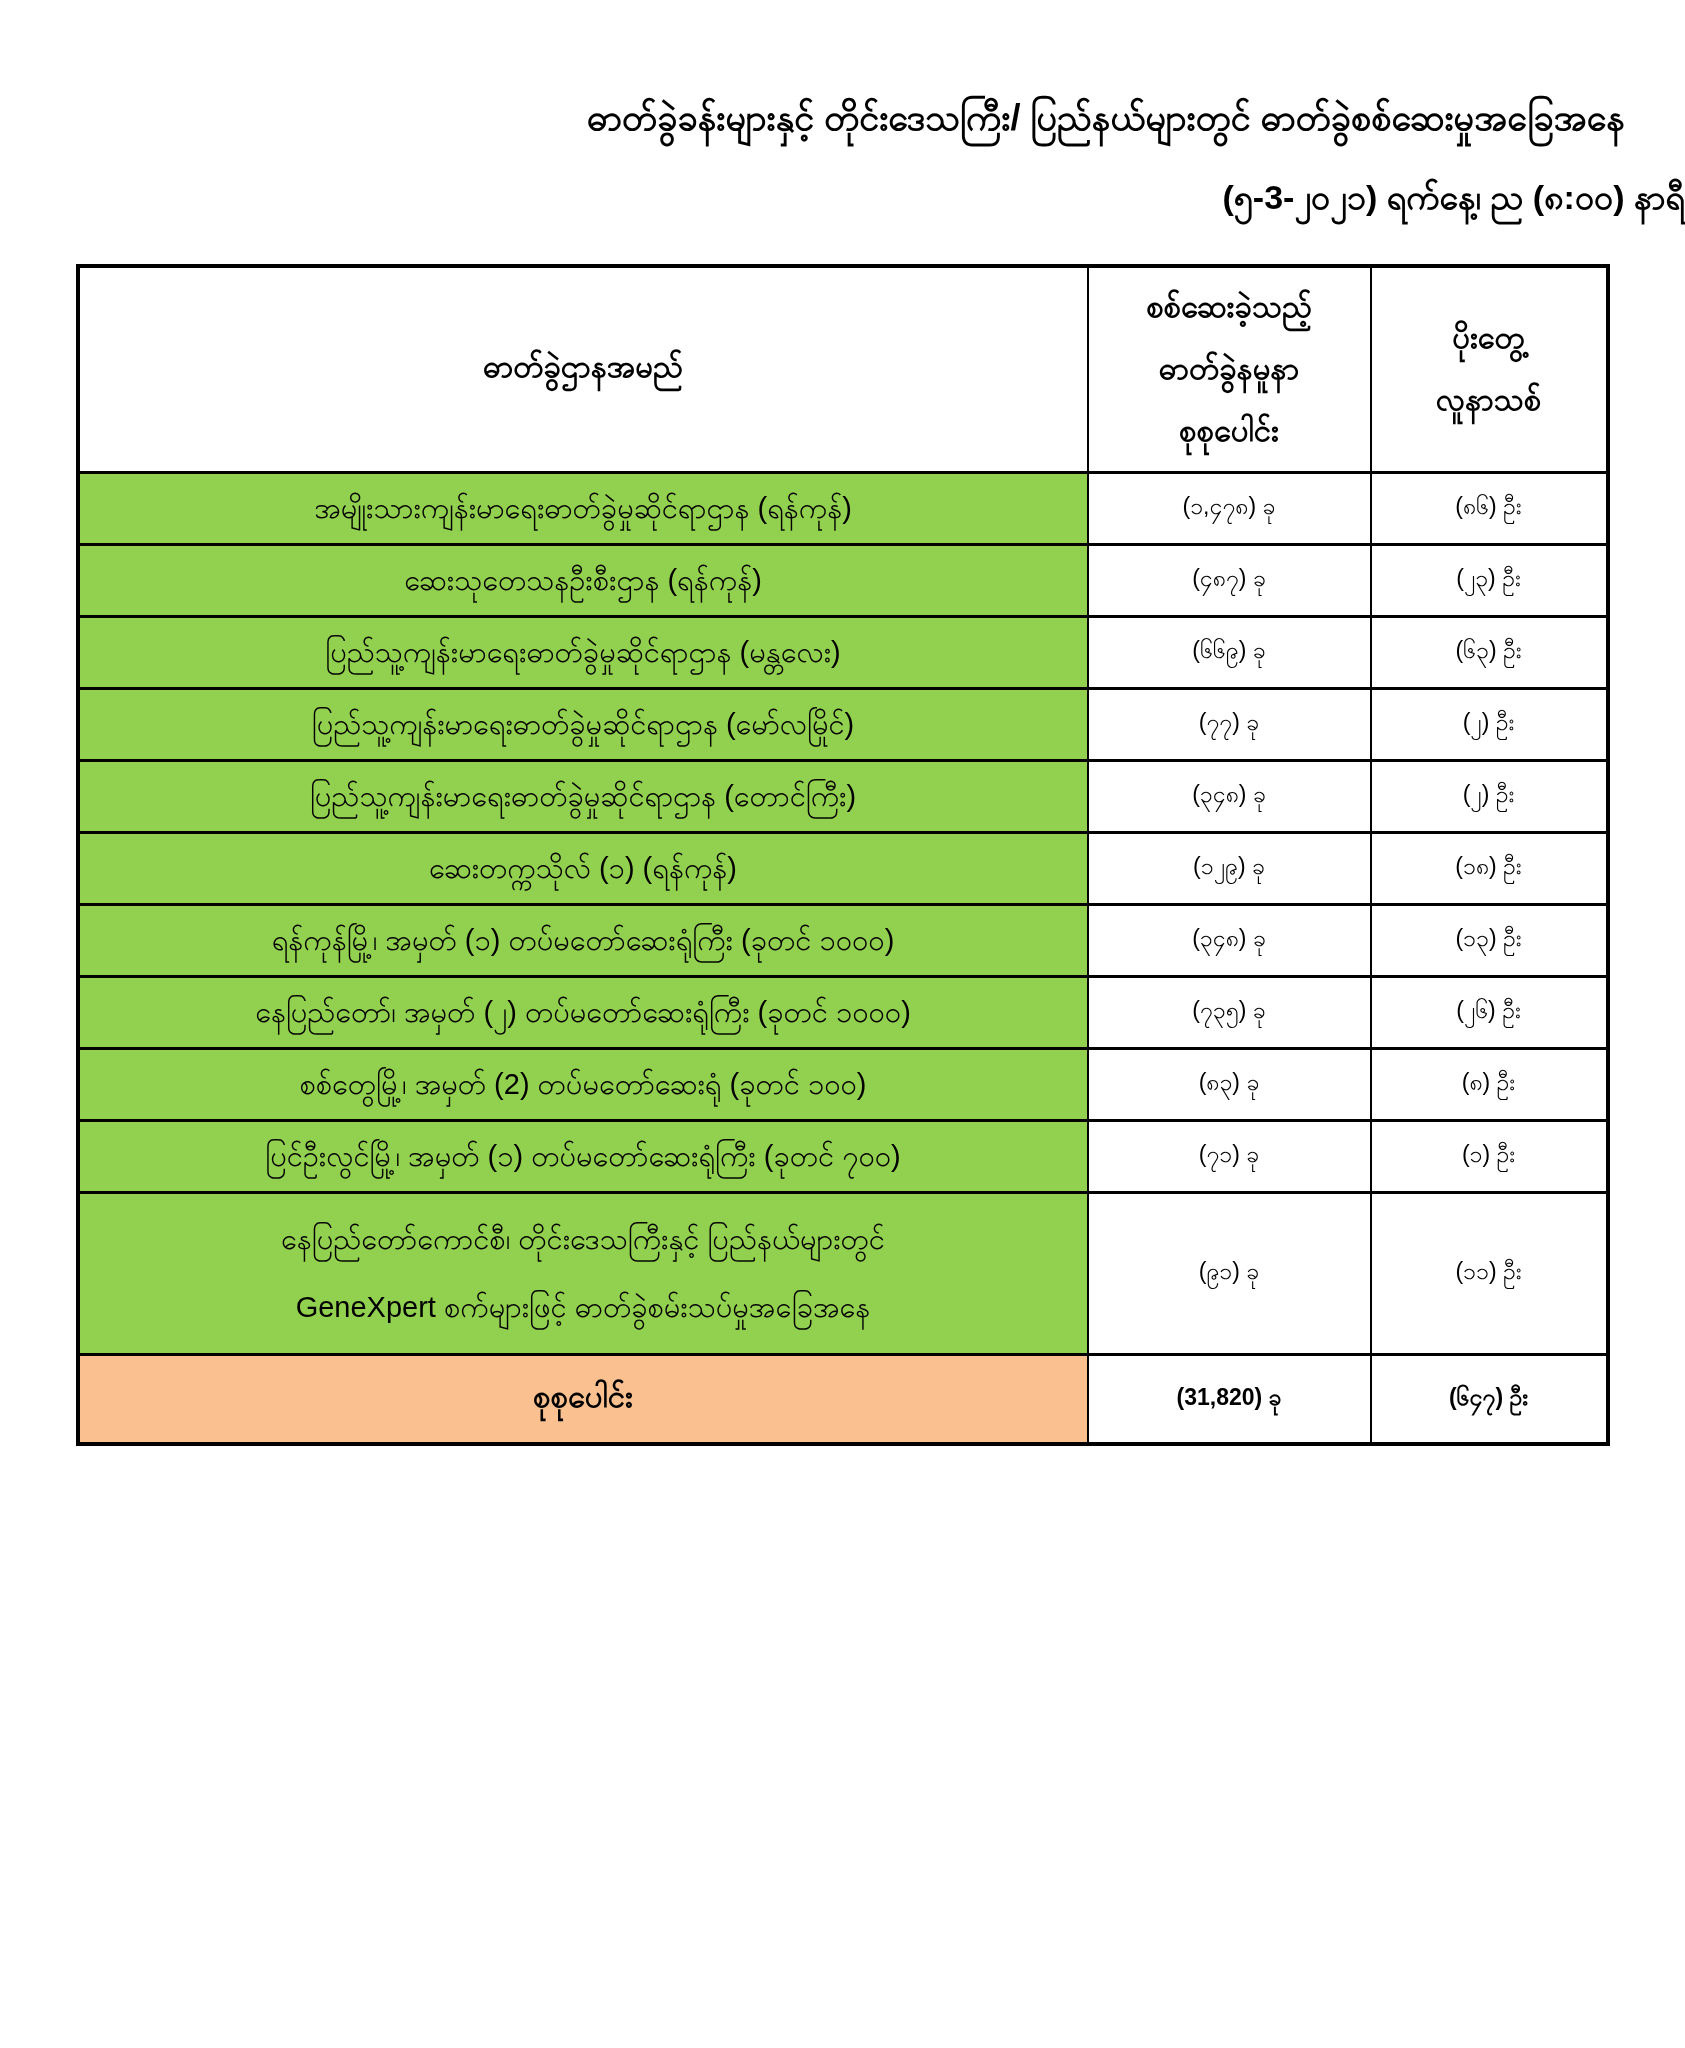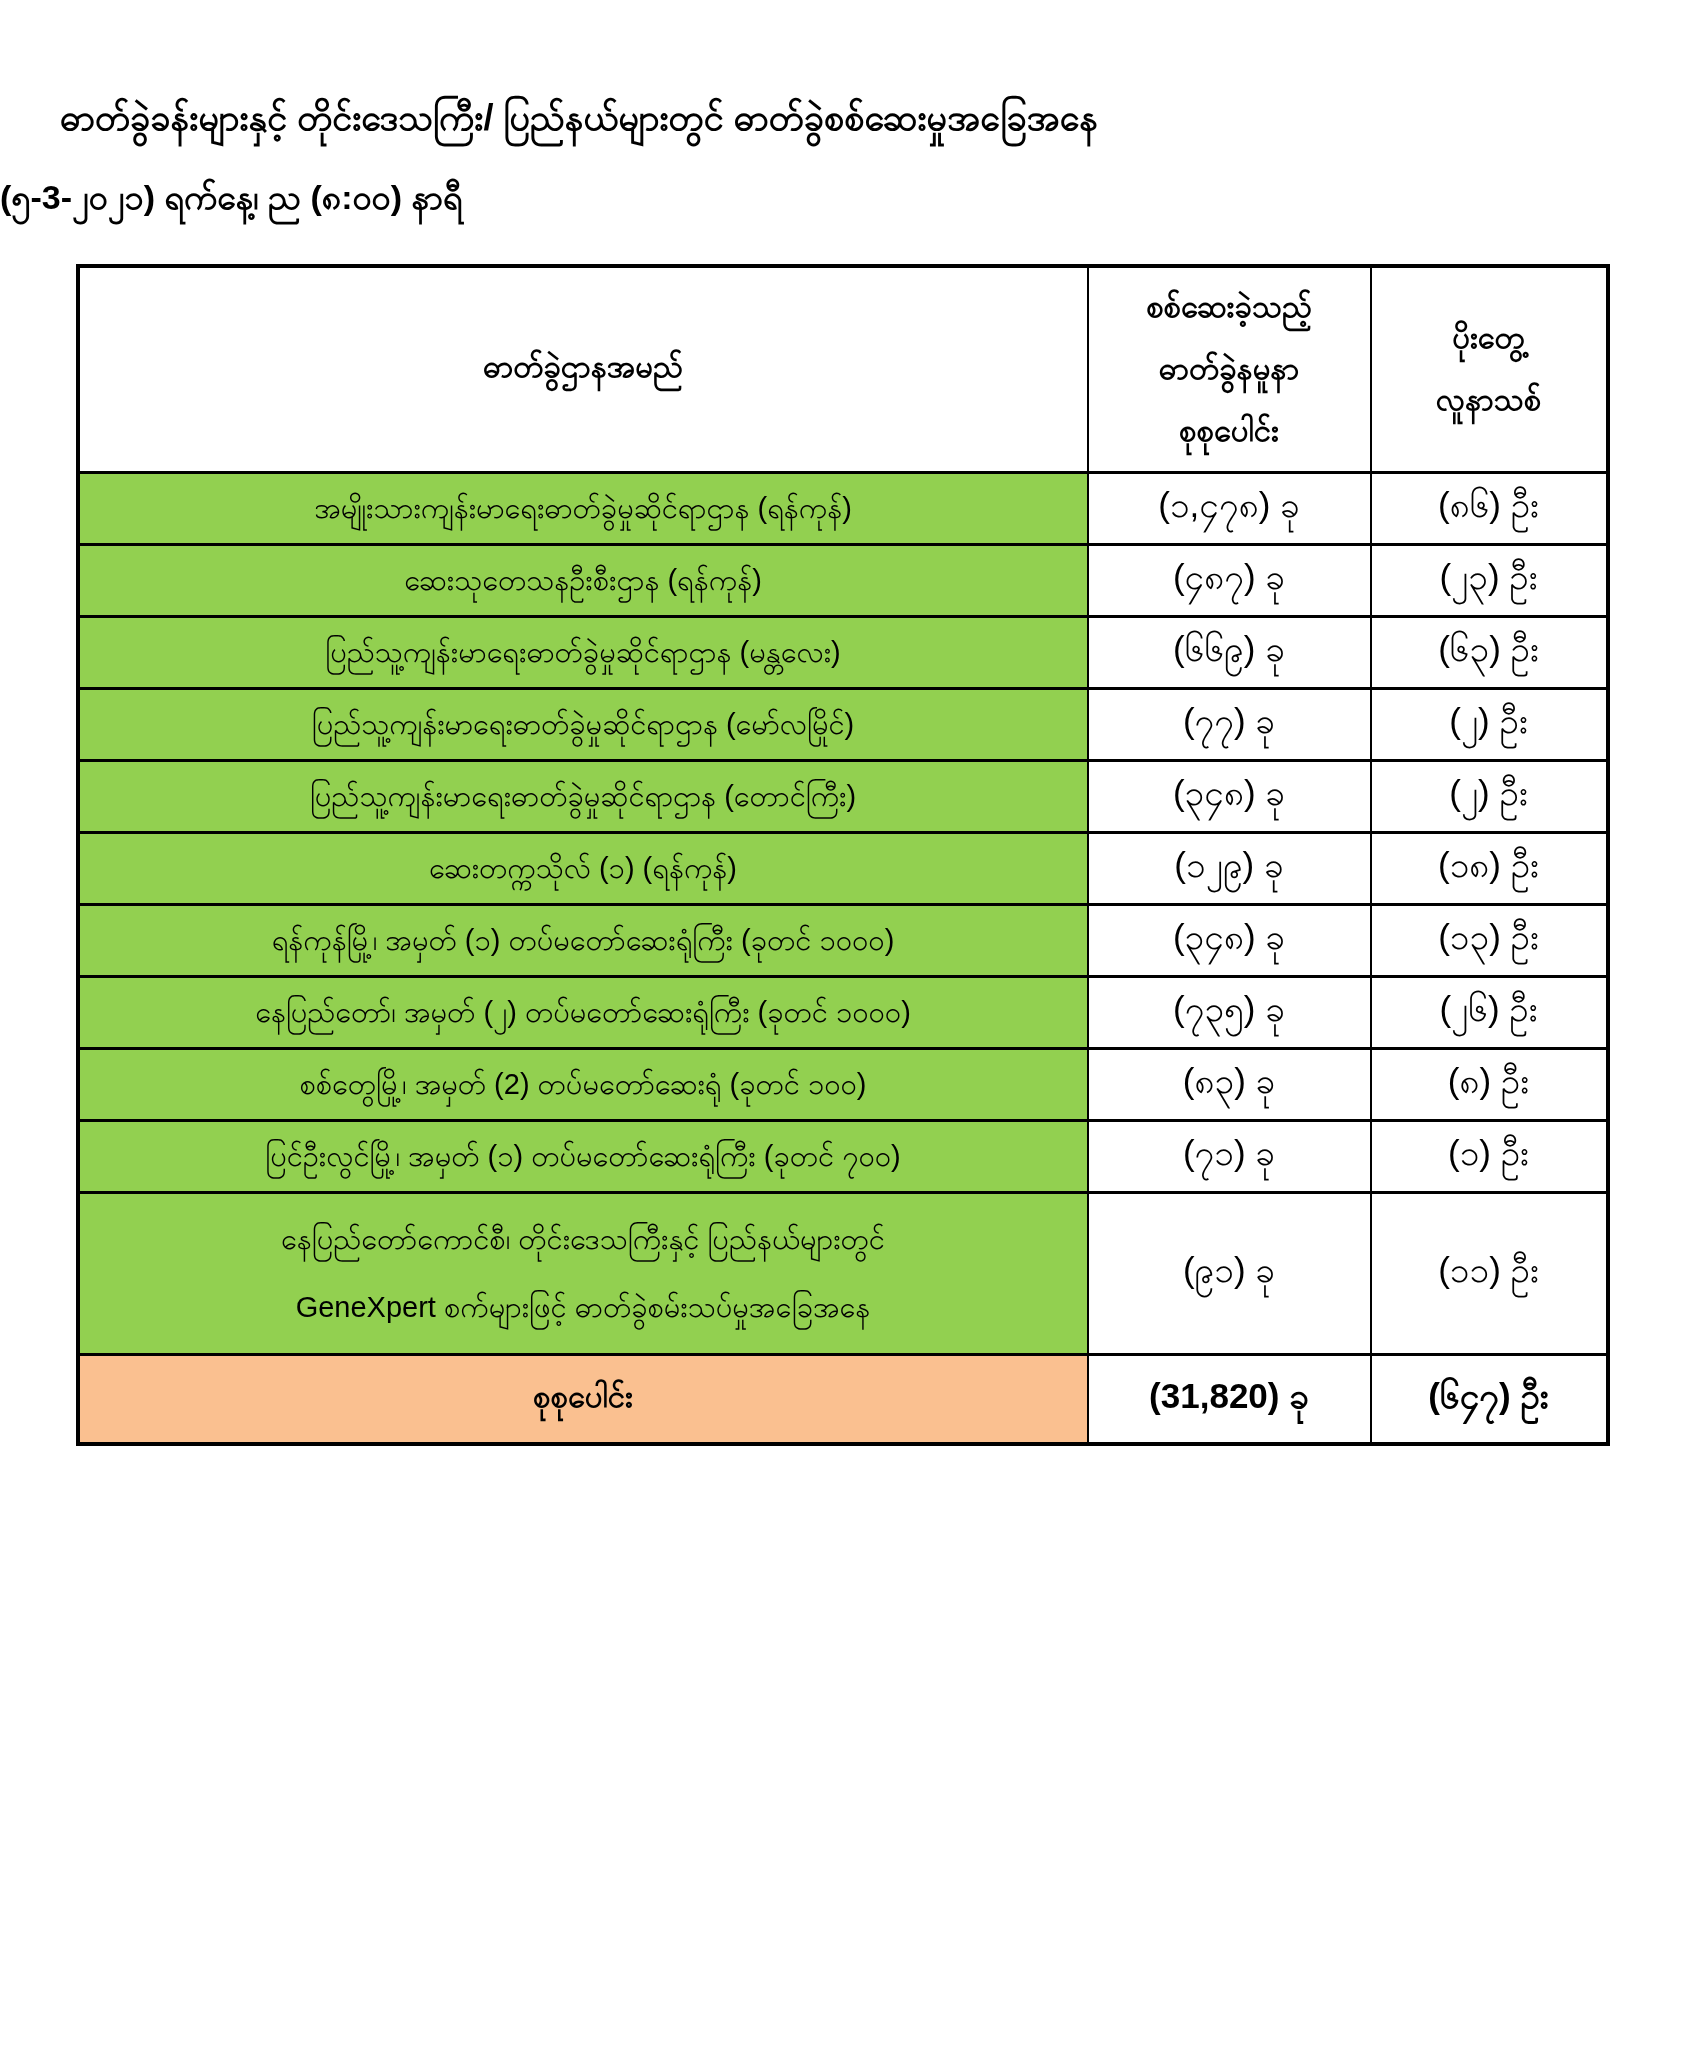--- a/index.html
+++ b/index.html
@@ -11,21 +11,21 @@
   }
   *{box-sizing:border-box;}
   html,body{margin:0;padding:0;}
   body{
     width:1685px;height:2048px;
     background:var(--bg);
     color:var(--ink);
     font-family:"Liberation Sans","DejaVu Sans",sans-serif;
   }
   .page{padding-top:96px;}
-  .title{ text-align:left; font-weight:bold; }
+  .title{ text-align:right; font-weight:bold;padding-left:28px; }
   .title .t1{ font-size:36px; line-height:44px; margin:0 60px 36px 60px; }
   .title .t2{ font-size:34px; line-height:42px; }
   table.report{
     border-collapse:collapse;
     table-layout:fixed;
     width:1530px;
     margin:46px auto 0 auto;
     border:4px solid var(--border);
   }
   col.c-name{width:1010px;}
@@ -45,21 +45,21 @@
     height:206px;
     font-size:31px;
     font-weight:bold;
   }
   thead .line{ line-height:62px; white-space:nowrap; }
   tbody td.name-cell{
     background:var(--green);
     font-size:29px;
   }
   tbody td.num, tfoot td.num{
-    font-size:35px;
+    font-size:23px;
     white-space:nowrap;
   }
   .name-cell .line{ line-height:68px; white-space:nowrap;text-align:center; }
   tr.lines-1 td{ height:72px; }
   tr.lines-2 td{ height:162px; }
   tr.lines-3 td{ height:214px; }
   tfoot td{ height:90px; font-size:31px; font-weight:bold; }
   tfoot td.total-label{ background:var(--orange); }
 </style>
 </head>

